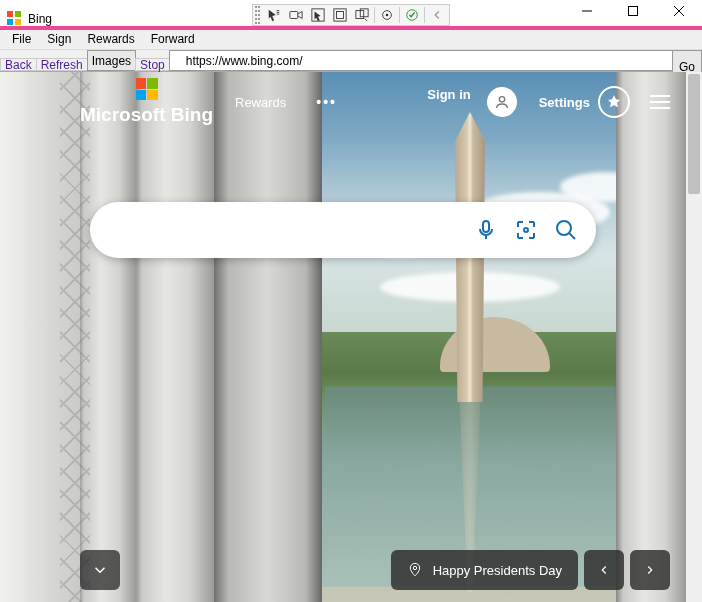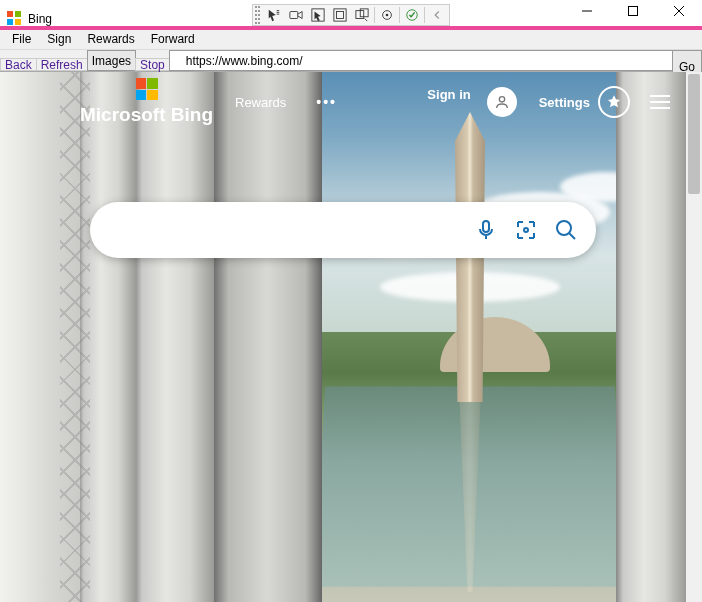--- a/index.html
+++ b/index.html
@@ -286,17 +286,41 @@
       </span>
       <span class="sicon">
         <svg viewBox="0 0 24 24">
             <circle cx="10" cy="10" r="7"></circle>
             <line x1="15" y1="15" x2="21" y2="21"></line>
           </svg>
       </span>
     </div>
   </div>
 
+  <div class="bottom">
+    <div class="expand">
+      <svg viewBox="0 0 24 24">
+          <polyline points="6 9 12 15 18 9"></polyline>
+        </svg>
+    </div>
+    <div class="info">
+      <svg viewBox="0 0 24 24">
+          <path d="M12 21s-7-7-7-12a7 7 0 0 1 14 0c0 5-7 12-7 12z"></path>
+          <circle cx="12" cy="9" r="2.5"></circle>
+        </svg>
+      <span>Happy Presidents Day</span>
+    </div>
+    <div class="navbtn">
+      <svg viewBox="0 0 24 24">
+          <polyline points="15 6 9 12 15 18"></polyline>
+        </svg>
+    </div>
+    <div class="navbtn">
+      <svg viewBox="0 0 24 24">
+          <polyline points="9 6 15 12 9 18"></polyline>
+        </svg>
+    </div>
+  </div>
 
   <div class="vscroll">
     <div class="thumb"></div>
   </div>
 </div>
 
 </body></html>

